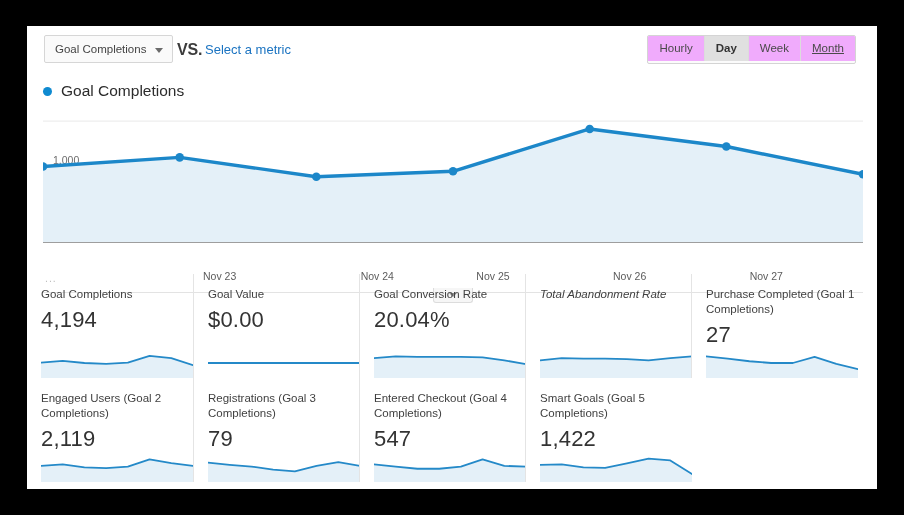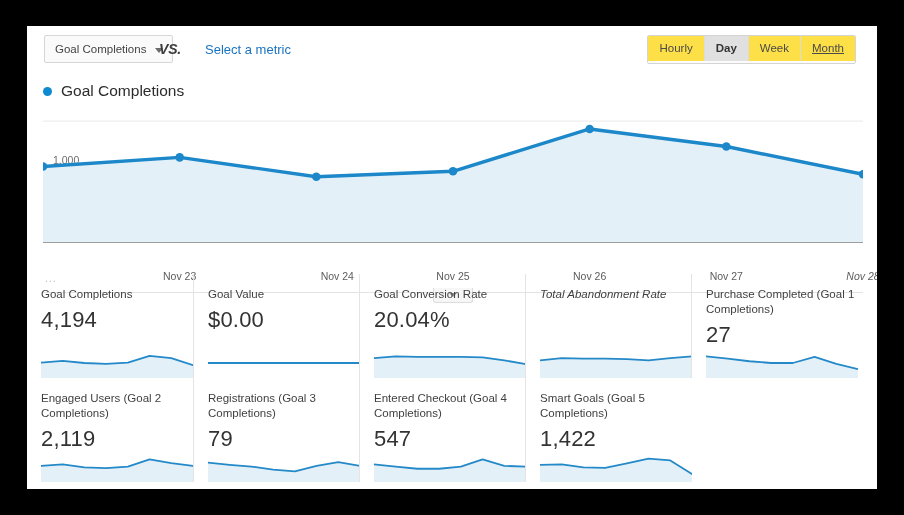--- a/index.html
+++ b/index.html
@@ -60,26 +60,25 @@
     position: absolute;
     right: 9px; top: 12px;
     width: 0; height: 0;
     border-left: 4px solid transparent;
     border-right: 4px solid transparent;
     border-top: 5px solid #6b6b6b;
   }
 
   .vs-label {
     position: absolute;
-    left: 132px; top: 15px;
-    font-size: 14px;
+    left: 150px; top: 15px;
+    font-size: 16px;
     font-weight: bold;
     color: #3c3c3c;
     letter-spacing: -0.2px;
-    font-style: italic;
   }
 
   .select-metric-link {
     position: absolute;
     left: 178px; top: 16px;
     font-size: 13px;
     color: #1a73c1;
     cursor: pointer;
     white-space: nowrap;
   }
@@ -94,21 +93,21 @@
     border-radius: 2px;
     overflow: hidden;
     background: #fbfbfb;
   }
   #segmented .seg {
     height: 25px;
     line-height: 25px;
     padding: 0 11px;
     font-size: 11.5px;
     color: #4a4a4a;
-    background: #fde047;
+    background: #f0abfc;
     border-right: 1px solid #dcdcdc;
     cursor: pointer;
     white-space: nowrap;
   }
   #segmented .seg:last-child { border-right: none; text-decoration: underline; }
   #segmented .seg.active {
     background: #e0e0e0;
     color: #333333;
     font-weight: bold;
   }
@@ -158,20 +157,21 @@
     left: 16px; top: 196px;
     width: 820px; height: 22px;
   }
   #xaxis .xt {
     position: absolute;
     font-size: 10.5px;
     color: #5c5c5c;
     transform: translateX(-50%);
     white-space: nowrap;
     top: 0;
+    margin-left: 40px;
   }
   #xaxis .ellipsis {
     position: absolute;
     left: 2px; top: 2px;
     font-size: 10.5px;
     color: #bdbdbd;
     letter-spacing: 1px;
   }
 
   

